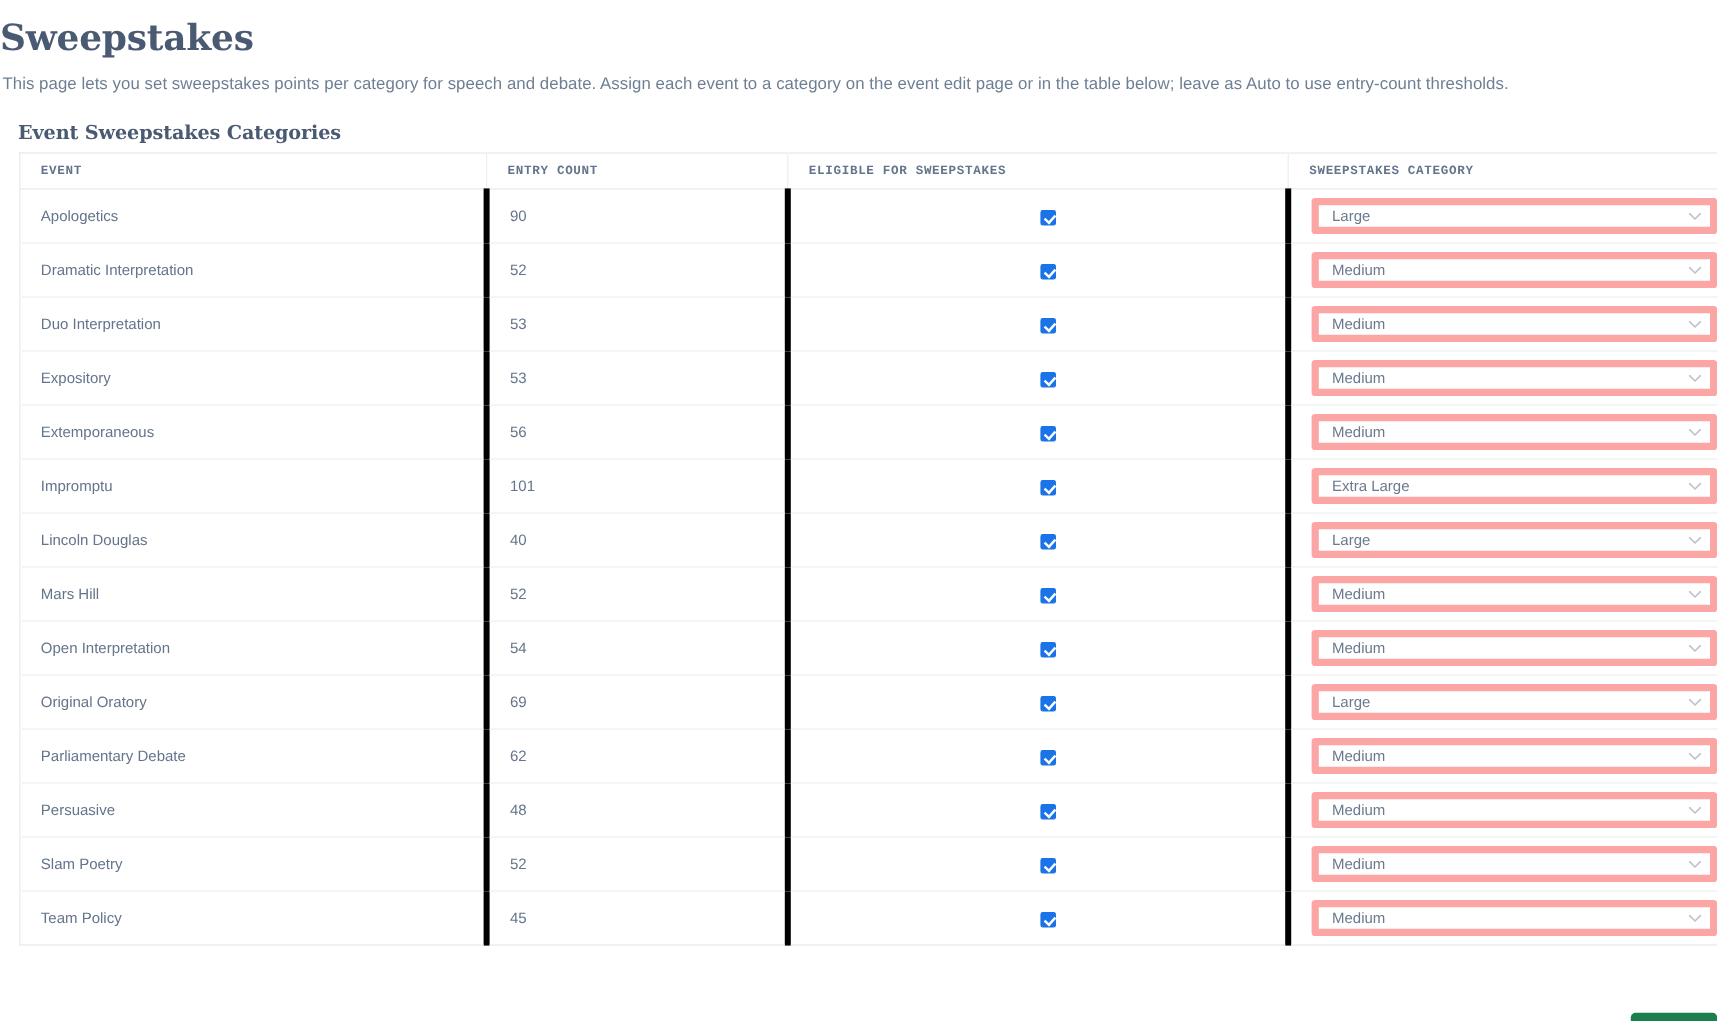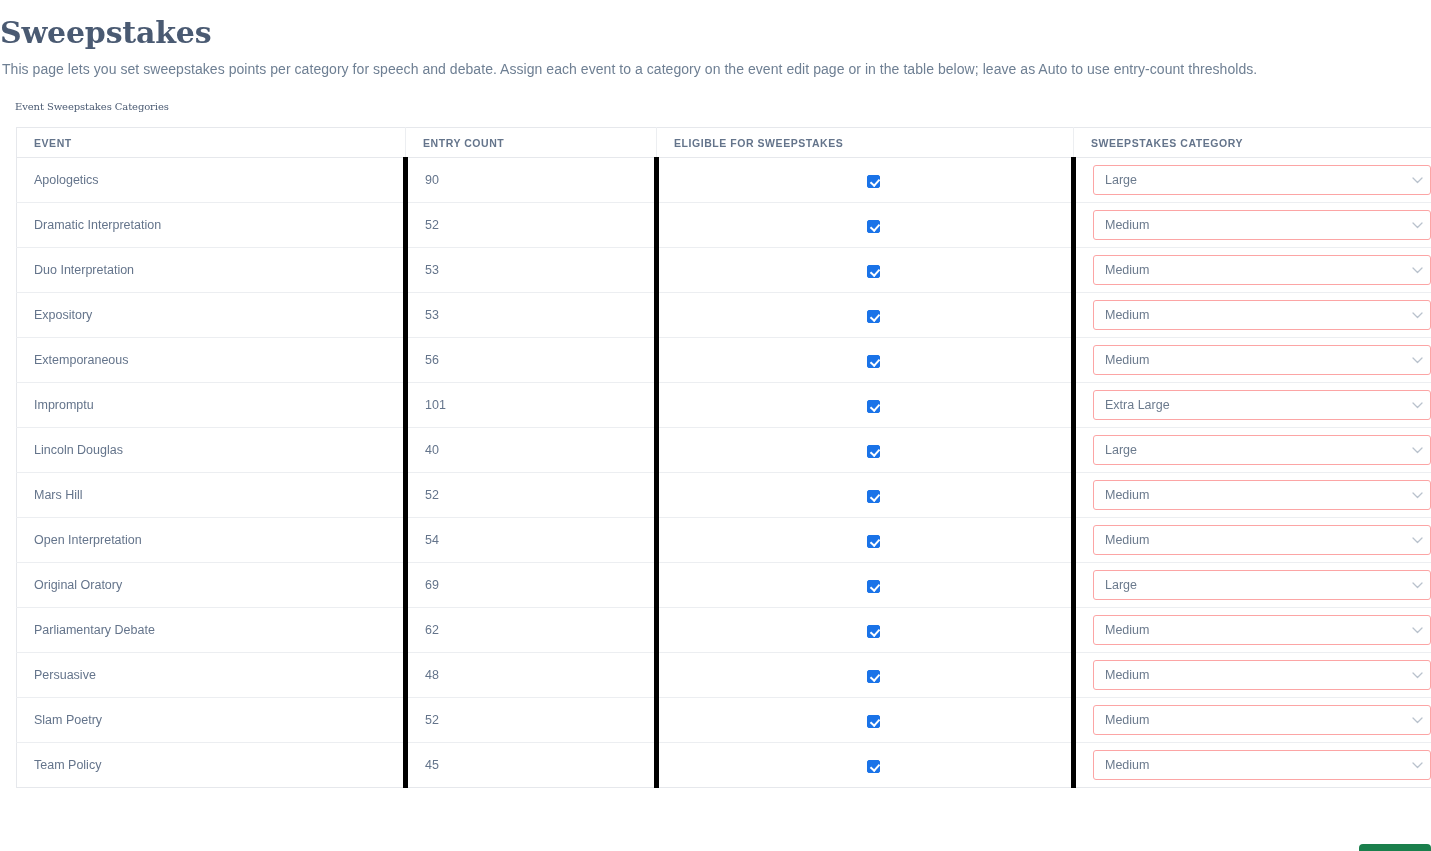--- a/index.html
+++ b/index.html
@@ -32,22 +32,22 @@
     color: #6e7f93;
     line-height: 17px;
     letter-spacing: 0.05px;
     white-space: nowrap;
   }
 
   .section-heading {
     position: absolute;
     left: 15px; top: 77px;
     font-family: "DejaVu Serif", "Liberation Serif", serif;
-    font-weight: 400;
-    font-size: 10px;
+    font-weight: 700;
+    font-size: 16px;
     color: #4a5a72;
     letter-spacing: -0.1px;
     white-space: nowrap;
   }
 
   .table-wrap {
     position: absolute;
     left: 16px; top: 103px;
     width: 1415px;
   }
@@ -61,21 +61,21 @@
   table.grid col.c-event    { width: 389px; }
   table.grid col.c-entry    { width: 251px; }
   table.grid col.c-eligible { width: 417px; }
   table.grid col.c-category { width: 358px; }
 
   table.grid thead th {
     height: 30px;
     padding: 0 0 0 17px;
     text-align: left;
     vertical-align: middle;
-    font-family: Liberation Sans, sans-serif;
+    font-family: Liberation Mono, monospace;
     font-weight: 700;
     font-size: 10.5px;
     letter-spacing: 0.55px;
     color: #647governments;
     color: #64748b;
     text-transform: uppercase;
     border-right: 1px solid #eceef1;
     border-bottom: 1px solid #e6e8ec;
     background: #fff;
     white-space: nowrap;
@@ -119,21 +119,21 @@
     border: solid #ffffff;
     border-width: 0 2px 2px 0;
     transform: rotate(42deg);
   }
 
   td.cell-category { padding: 0 10px 0 10px; }
   .select-box {
     position: relative;
     width: 338px;
     height: 30px;
-    border: 1px solid #fca5a5;
+    border: 6px solid #fca5a5;
     border-radius: 3px;
     background: #ffffff;
     display: flex;
     align-items: center;
     cursor: pointer;
   }
   .select-box .sel-value {
     font-size: 12.5px;
     color: #6b7a8d;
     padding-left: 11px;

